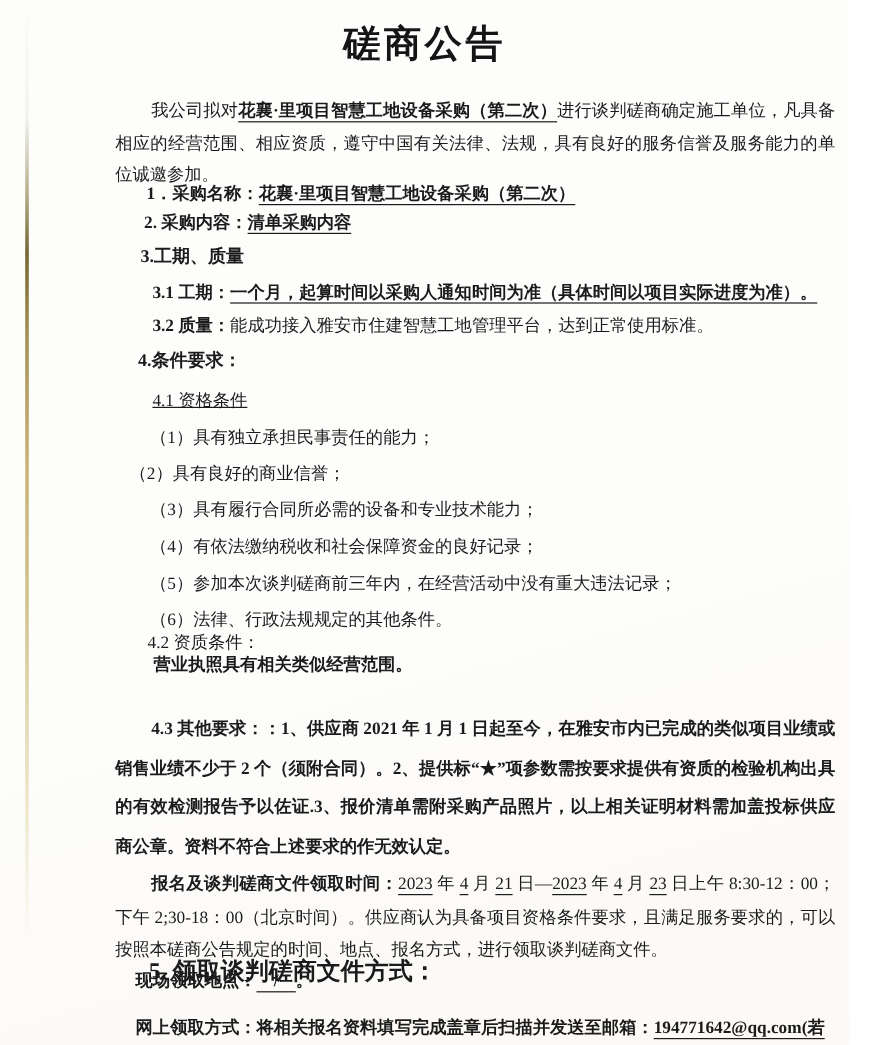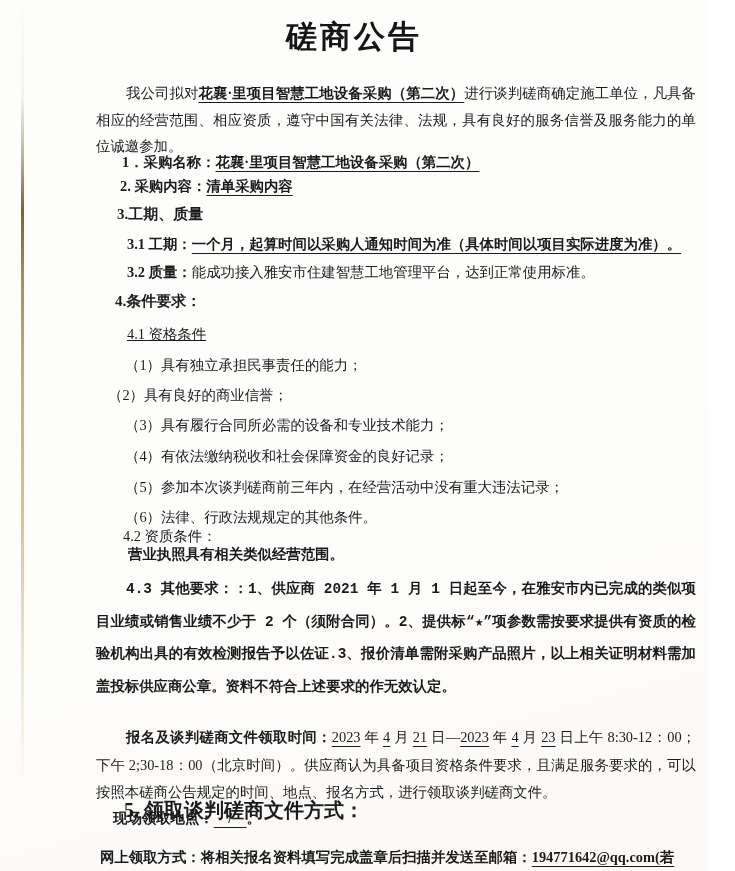--- a/index.html
+++ b/index.html
@@ -49,25 +49,25 @@
   .h4      { top:291px; left:115px; font-size:15px; }
   .s41     { top:324px; left:127px;text-decoration:underline; }
   .q0 { top:355px; left:125px; }
   .q1 { top:385px; left:108px; }
   .q2 { top:415px; left:125px; }
   .q3 { top:446px; left:125px;text-align:center; }
   .q4 { top:477px; left:125px; }
   .q5 { top:507px; left:125px; }
   .s42h    { top:526px; left:123px; }
   .s42v    { top:544px; left:128px; }
-  .s43     { top:573px; line-height:32.6px; text-indent:30px;font-family:Liberation Mono, monospace; }
+  .s43     { top:592px; line-height:32.6px; text-indent:30px; }
   .reg     { top:696px; line-height:27.6px; text-indent:30px;margin-top:28px; }
   .h5      { top:800px; left:114px; font-size:20px;margin-left:10px; }
   .onsite  { top:808px; left:113px; }
-  .online  { top:847px; left:100px; }
+  .online  { top:847px; left:113px; }
 </style>
 </head>
 <body>
 
 <div class="page">
 
   <div class="scan-edge"></div>
 
   <div class="title">磋商公告</div>
 

